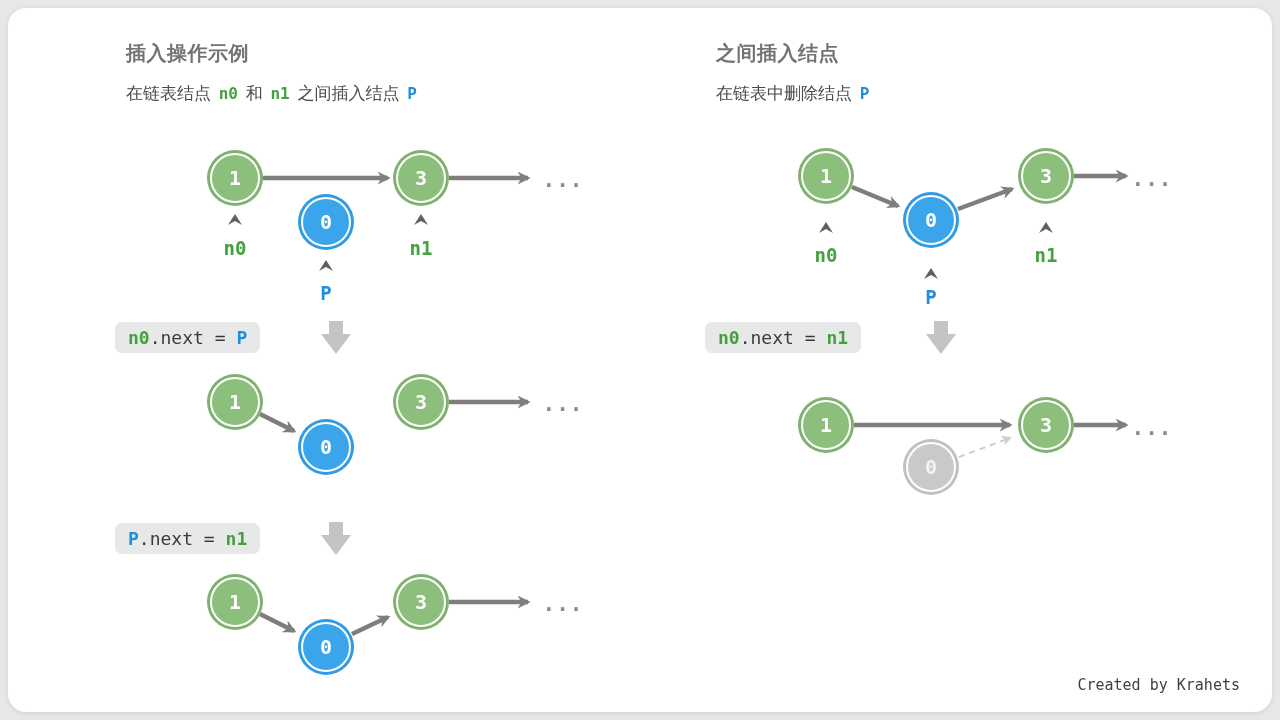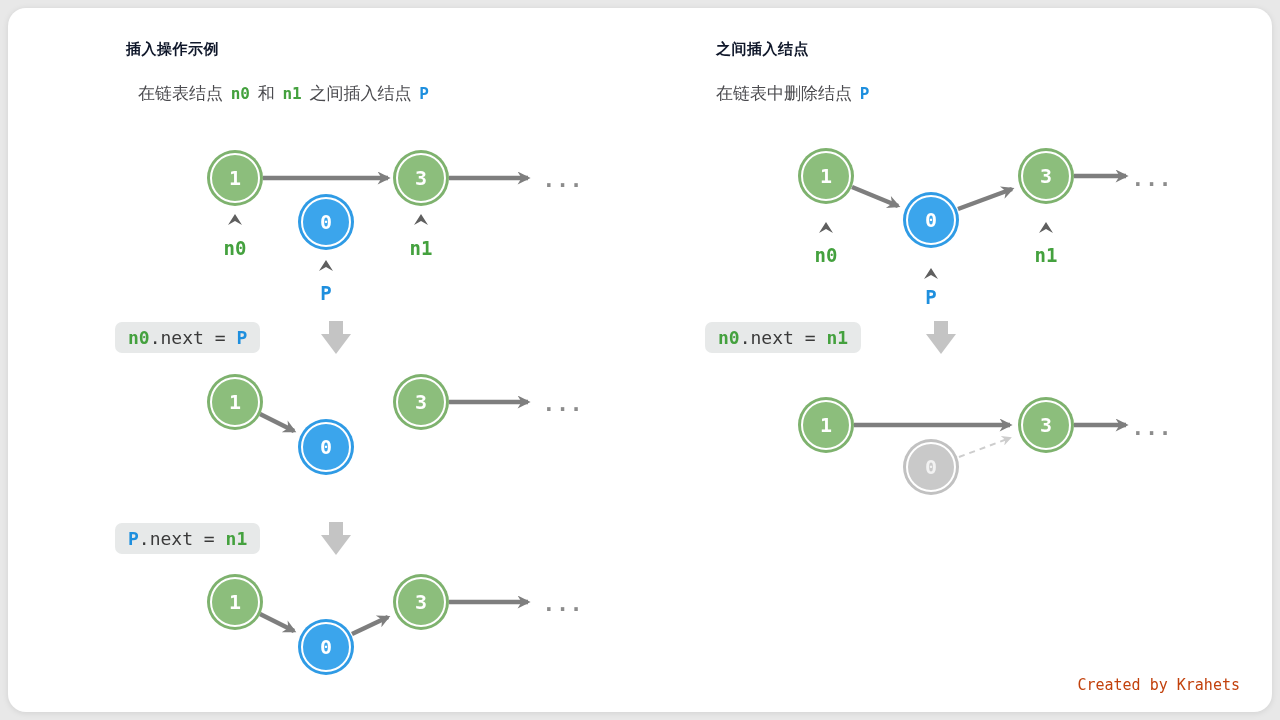--- a/index.html
+++ b/index.html
@@ -2,21 +2,21 @@
 <html style="--node-green: #8CBE7C; --node-green-ring: #7EB26E; --node-blue: #3BA5EC; --node-blue-ring: #2F9BE5; --node-ghost: #C9C9C9; --node-ghost-ring: #C1C1C1; --green-text: #44A13E; --blue-text: #1E8FDE; --arrow: #7E7E7E; --code-bg: #E7E9E9;"><head>
 <meta charset="utf-8">
 <style>
   html,body{margin:0;padding:0;width:1280px;height:720px;background:#e8e8e8;overflow:hidden;
             font-family:"Liberation Sans","DejaVu Sans",sans-serif;}
   .card{position:absolute;left:8px;top:8px;width:1264px;height:704px;background:#ffffff;
         border-radius:18px;box-shadow:0 1px 6px rgba(0,0,0,.10);z-index:0;}
   .overlay{position:absolute;left:0;top:0;width:1280px;height:720px;z-index:1;pointer-events:none;}
   .stage{position:absolute;left:0;top:0;width:1280px;height:720px;z-index:2;}
 
-  .panel-title{position:absolute;font-size:15px;font-weight:bold;color:#0f172a;letter-spacing:.5px;}
+  .panel-title{position:absolute;font-size:20px;font-weight:bold;color:#737373;letter-spacing:.5px;}
   .panel-subtitle{position:absolute;font-size:17px;color:#4b4b4f;white-space:pre;}
   .panel-subtitle .tok{font-family:"DejaVu Sans Mono","Liberation Mono",monospace;
         font-weight:bold;font-size:16px;padding:0 3px;}
   .tok-green{color:var(--green-text);}
   .tok-blue{color:var(--blue-text);}
 
   .node{position:absolute;width:46px;height:46px;border-radius:50%;border:2px solid #fff;
         display:flex;align-items:center;justify-content:center;transform:translate(-50%,-50%);
         font-family:"DejaVu Sans Mono","Liberation Mono",monospace;font-weight:bold;
         font-size:20px;color:#fff;}
@@ -38,21 +38,21 @@
   .codebox .tok-green,.codebox .tok-blue{font-weight:bold;}
 
   .arrow{stroke:var(--arrow);stroke-width:4.5;fill:none;}
   .arrow-dashed{stroke:#cdcdcd;stroke-width:2;fill:none;stroke-dasharray:6 5;}
   .caret{fill:#5f5f5f;}
   .block-arrow{fill:#c4c4c4;}
   .mk{fill:var(--arrow);}
   .mk-light{fill:#cdcdcd;}
 
   .footer{position:absolute;right:40px;top:676px;font-family:"DejaVu Sans Mono","Liberation Mono",monospace;
-        font-size:15px;color:#c2410c;}
+        font-size:15px;color:#404040;}
 </style>
 </head>
 <body>
 
 <div class="card"></div>
 
 <svg class="overlay" width="1280" height="720" viewBox="0 0 1280 720">
   <defs>
     <marker id="ah" viewBox="0 0 10 10" refX="8" refY="5" markerUnits="userSpaceOnUse" markerWidth="15" markerHeight="13" orient="auto-start-reverse">
       <path class="mk" d="M0,0 L10,5 L0,10 L3,5 Z"></path>
@@ -85,21 +85,21 @@
   <path class="caret" d="M1039,233 L1046,222 L1053,233 L1046,229 Z"></path>
 
   <polygon class="block-arrow" points="329,321 343,321 343,334 351,334 336,354 321,334 329,334"></polygon>
   <polygon class="block-arrow" points="329,522 343,522 343,535 351,535 336,555 321,535 329,535"></polygon>
   <polygon class="block-arrow" points="934,321 948,321 948,334 956,334 941,354 926,334 934,334"></polygon>
 </svg>
 
 <div class="stage">
 
   <div class="panel-title" style="left:126px;top:40px;">插入操作示例</div>
-  <div class="panel-subtitle" style="left:126px;top:82px;margin-left:12px;"><span>在链表结点 </span><span class="tok tok-green">n0</span><span> 和 </span><span class="tok tok-green">n1</span><span> 之间插入结点 </span><span class="tok tok-blue">P</span></div>
+  <div class="panel-subtitle" style="left:126px;top:82px;"><span>在链表结点 </span><span class="tok tok-green">n0</span><span> 和 </span><span class="tok tok-green">n1</span><span> 之间插入结点 </span><span class="tok tok-blue">P</span></div>
 
   <div class="node node-green" style="left:235px;top:178px;">1</div>
   <div class="node node-green" style="left:421px;top:178px;">3</div>
   <div class="node node-blue" style="left:326px;top:222px;">0</div>
   <div class="dots" style="left:563px;top:180px;">...</div>
   <div class="ptr-label lbl-green" style="left:235px;top:237px;">n0</div>
   <div class="ptr-label lbl-blue" style="left:326px;top:282px;">P</div>
   <div class="ptr-label lbl-green" style="left:421px;top:237px;">n1</div>
 
   <div class="codebox" style="left:115px;top:322px;"><span class="tok-green">n0</span><span>.next = </span><span class="tok-blue">P</span></div>

